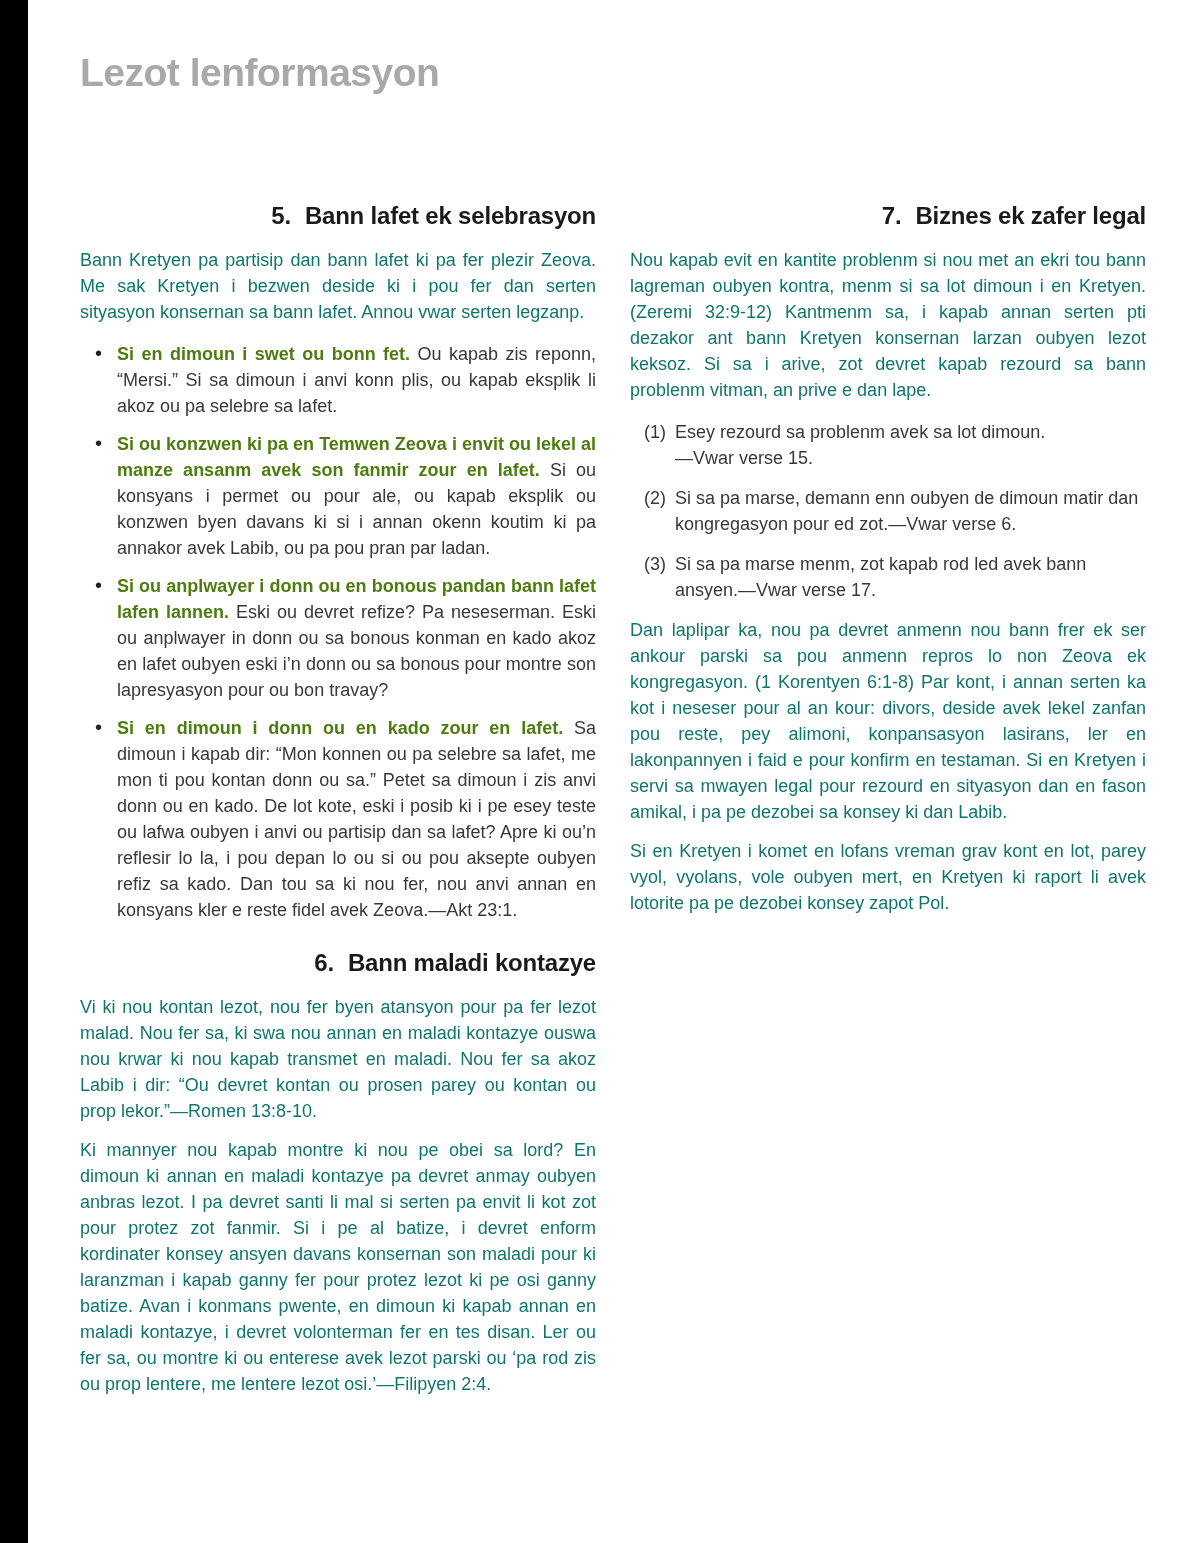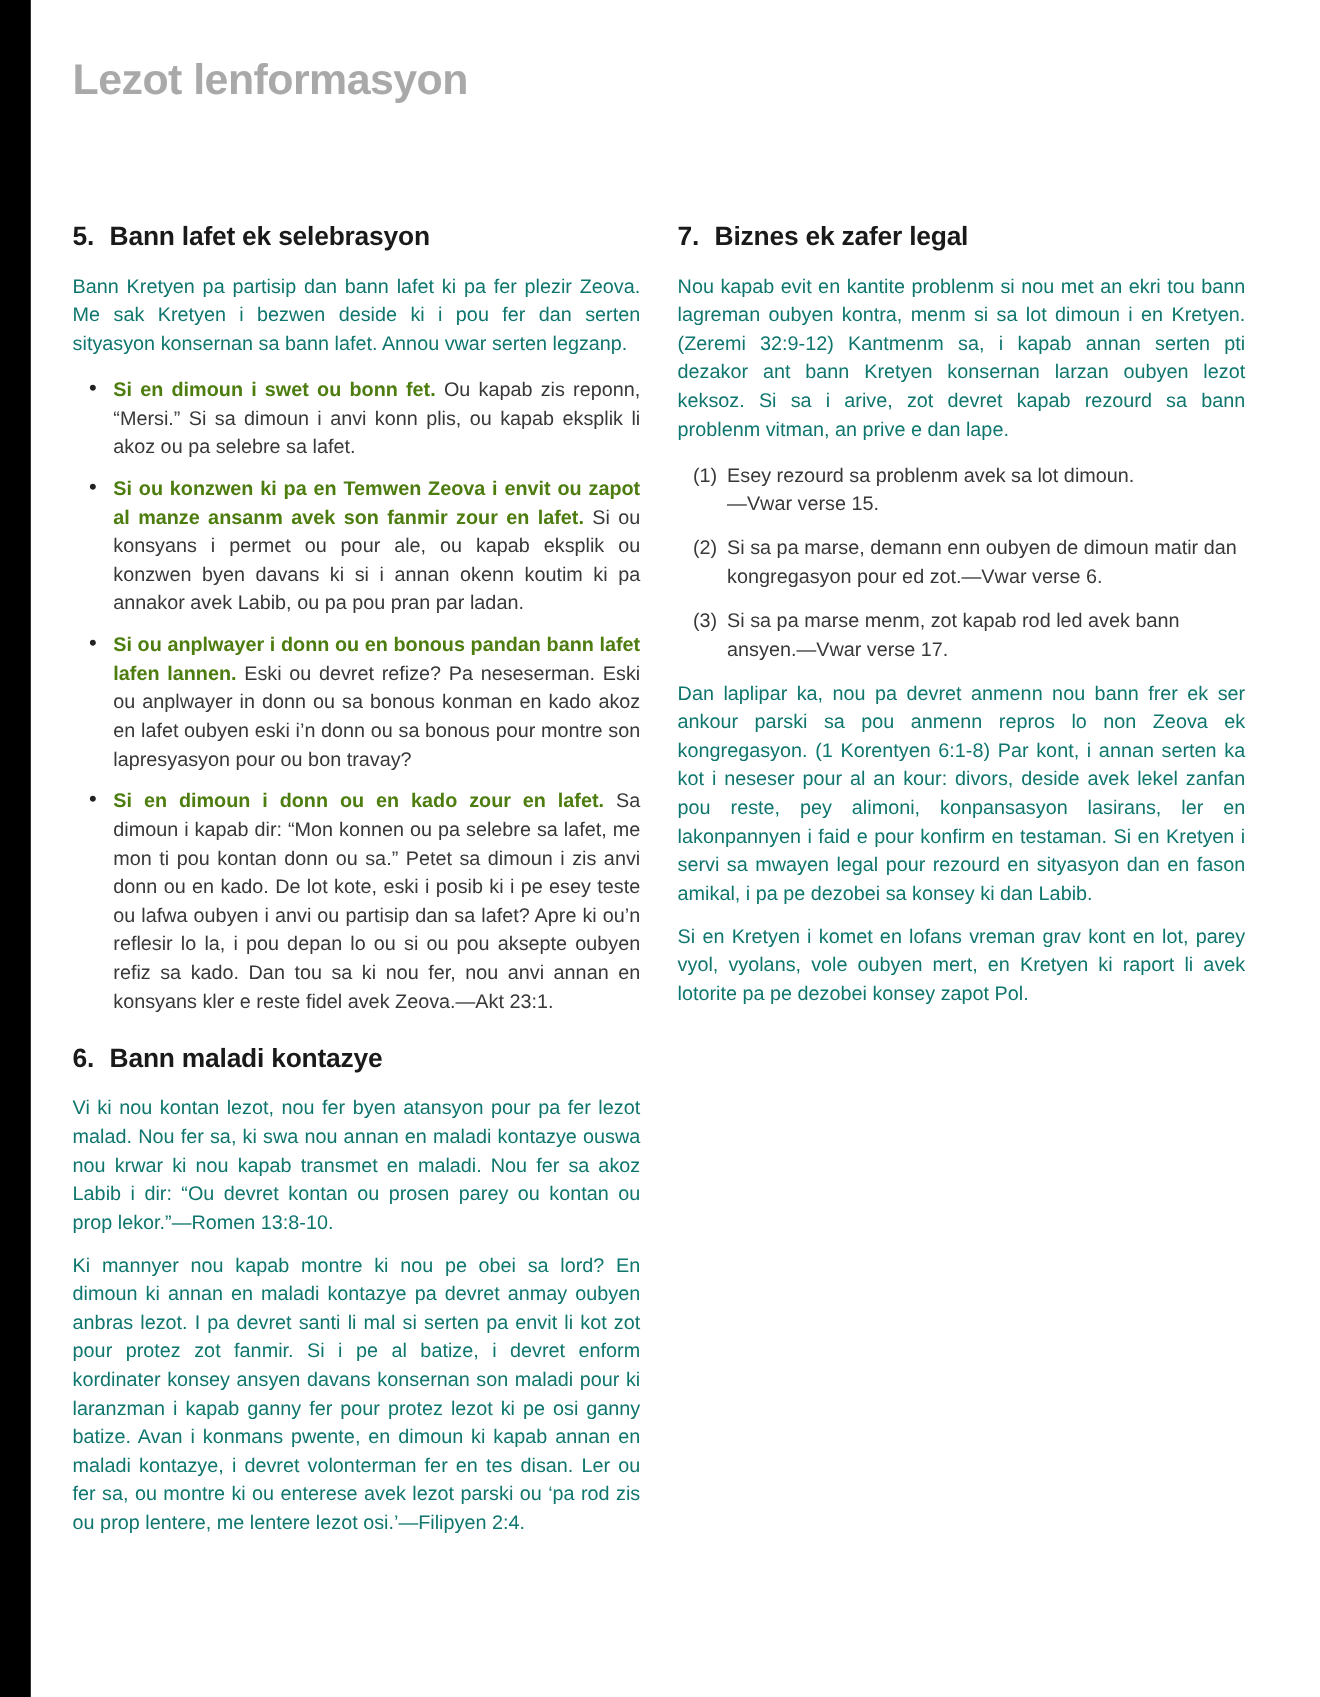--- a/index.html
+++ b/index.html
@@ -12,21 +12,21 @@
     overflow: hidden;
   }
   .edge-bar {
     position: absolute;
     left: 0; top: 0;
     width: 28px; height: 1543px;
     background: #000000;
   }
   .content {
     position: absolute;
-    left: 66px;
+    left: 80px;
     top: 0;
     width: 1066px;
   }
   .page-title {
     margin: 50px 0 0 0;
     font-size: 39px;
     line-height: 46px;
     font-weight: bold;
     letter-spacing: -0.5px;
     color: #a9a9a9;
@@ -37,20 +37,21 @@
     margin-top: 106px;
   }
   .col { width: 516px; }
   h2.section-heading {
     margin: 0 0 17px 0;
     font-size: 24px;
     line-height: 28px;
     font-weight: bold;
     color: #1a1a1a;
     letter-spacing: -0.2px;
+    text-align: right;
   }
   h2.section-heading .h-num { margin-right: 14px; }
   p.body-para {
     margin: 0 0 13px 0;
     font-size: 18px;
     line-height: 26px;
     color: #0f766e;
     text-align: justify;
   }
   ul.bullet-list {
@@ -109,21 +110,21 @@
         <h2 class="section-heading">
           <span class="h-num">5.</span><span>Bann lafet ek selebrasyon</span>
         </h2>
         <p class="body-para">Bann Kretyen pa partisip dan bann lafet ki pa fer plezir Zeova. Me sak Kretyen i bezwen deside ki i pou fer dan serten sityasyon konsernan sa bann lafet. Annou vwar serten legzanp.</p>
 
         <ul class="bullet-list">
           <li>
             <span class="bullet-dot">•</span><span class="lead-bold">Si en dimoun i swet ou bonn fet.</span><span> Ou kapab zis reponn, “Mersi.” Si sa dimoun i anvi konn plis, ou kapab eksplik li akoz ou pa selebre sa lafet.</span>
           </li>
           <li>
-            <span class="bullet-dot">•</span><span class="lead-bold">Si ou konzwen ki pa en Temwen Zeova i envit ou zapot al manze ansanm avek son fanmir zour en lafet.</span><span> Si ou konsyans i permet ou pour ale, ou kapab eksplik ou konzwen byen davans ki si i annan okenn koutim ki pa annakor avek Labib, ou pa pou pran par ladan.</span>
+            <span class="bullet-dot">•</span><span class="lead-bold">Si ou konzwen ki pa en Temwen Zeova i envit ou lekel al manze ansanm avek son fanmir zour en lafet.</span><span> Si ou konsyans i permet ou pour ale, ou kapab eksplik ou konzwen byen davans ki si i annan okenn koutim ki pa annakor avek Labib, ou pa pou pran par ladan.</span>
           </li>
           <li>
             <span class="bullet-dot">•</span><span class="lead-bold">Si ou anplwayer i donn ou en bonous pandan bann lafet lafen lannen.</span><span> Eski ou devret refize? Pa neseserman. Eski ou anplwayer in donn ou sa bonous konman en kado akoz en lafet oubyen eski i’n donn ou sa bonous pour montre son lapresyasyon pour ou bon travay?</span>
           </li>
           <li>
             <span class="bullet-dot">•</span><span class="lead-bold">Si en dimoun i donn ou en kado zour en lafet.</span><span> Sa dimoun i kapab dir: “Mon konnen ou pa selebre sa lafet, me mon ti pou kontan donn ou sa.” Petet sa dimoun i zis anvi donn ou en kado. De lot kote, eski i posib ki i pe esey teste ou lafwa oubyen i anvi ou partisip dan sa lafet? Apre ki ou’n reflesir lo la, i pou depan lo ou si ou pou aksepte oubyen refiz sa kado. Dan tou sa ki nou fer, nou anvi annan en konsyans kler e reste fidel avek Zeova.—Akt 23:1.</span>
           </li>
         </ul>
       </div>
 

